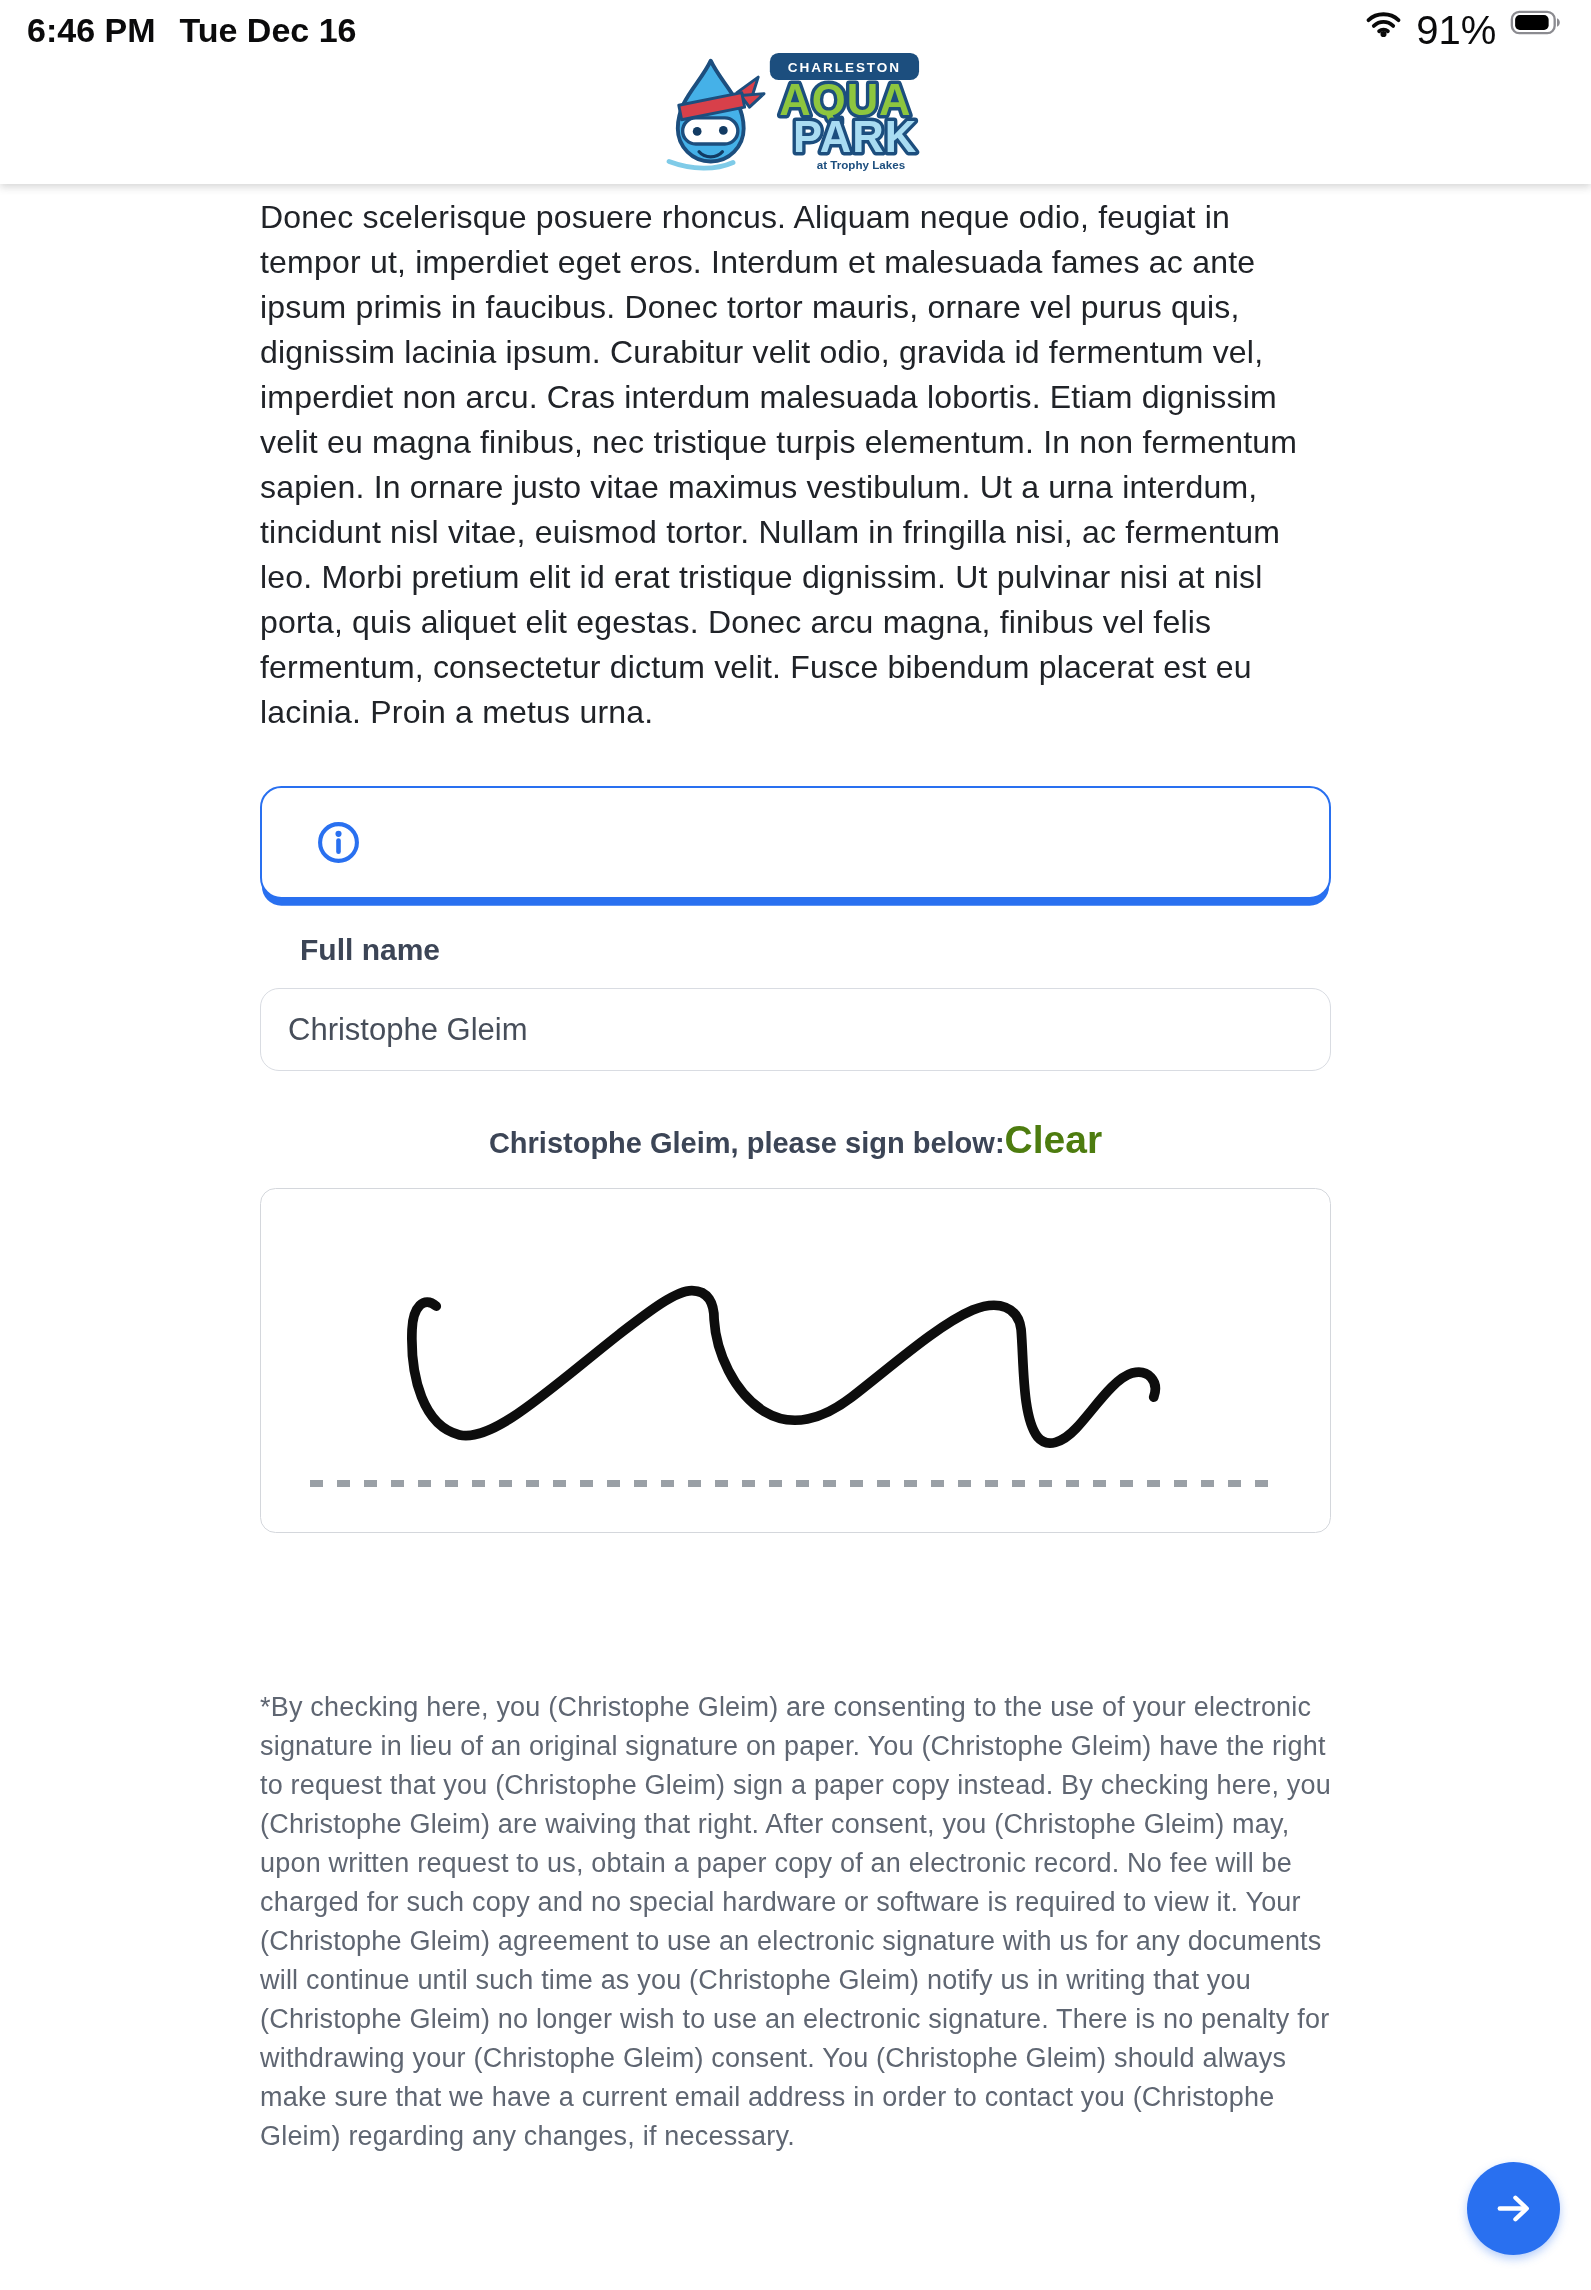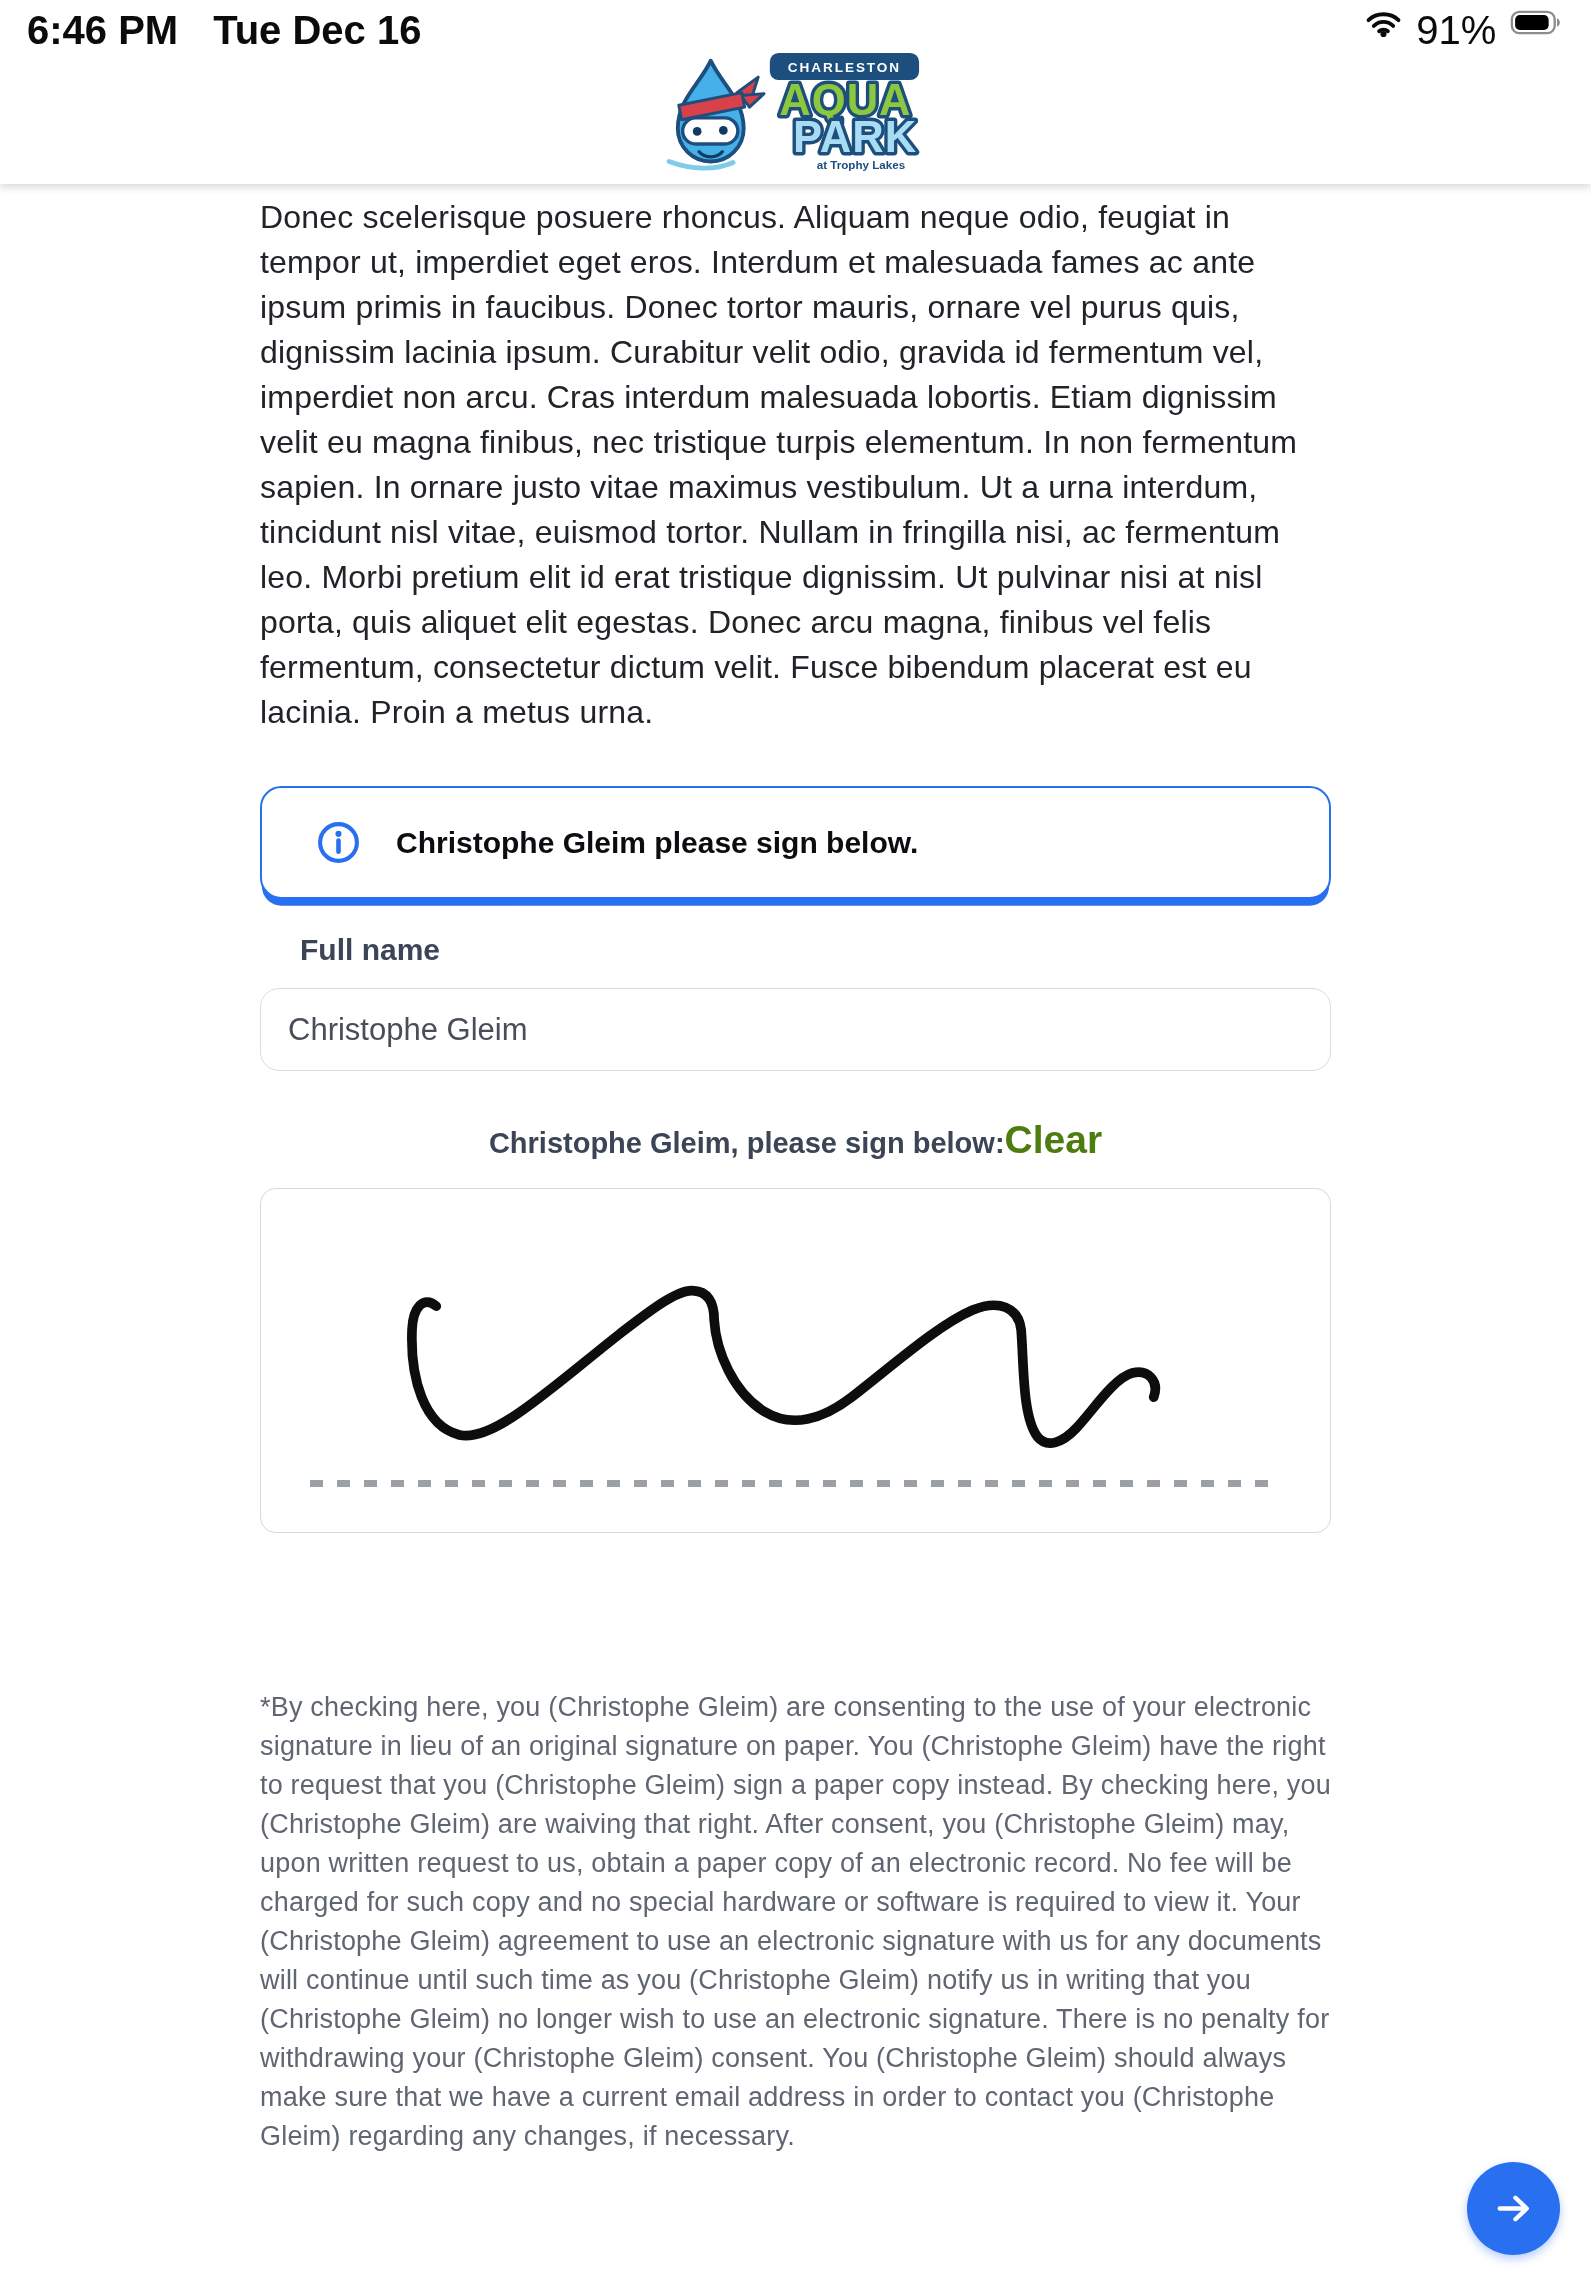--- a/index.html
+++ b/index.html
@@ -3,21 +3,21 @@
 <meta charset="utf-8">
 <style>
   html,body{margin:0;padding:0;background:#fff;}
   .screen{
     position:relative;width:1591px;height:2290px;overflow:hidden;background:#ffffff;
     font-family:"Liberation Sans",sans-serif;color:#202328;
   }
   
   .status-bar{position:absolute;top:0;left:0;right:0;height:60px;z-index:30;
     display:flex;align-items:center;justify-content:space-between;padding:0 27px;box-sizing:border-box;}
-  .status-left{display:flex;align-items:baseline;gap:35px;font-size:40px;font-weight:600;color:#0b0b0c;}
+  .status-left{display:flex;align-items:baseline;gap:24px;font-size:34px;font-weight:600;color:#0b0b0c;}
   .status-right{display:flex;align-items:flex-start;gap:13.6px;font-size:40px;font-weight:500;color:#0b0b0c;}
   
   .header{position:absolute;top:0;left:0;right:0;height:184px;background:#ffffff;z-index:20;
     box-shadow:0 2.9px 7.8px rgba(70,70,70,.22);}
   .logo{position:absolute;left:50%;top:49px;transform:translateX(-50%);}
   
   .waiver-text{position:absolute;left:260px;top:163px;width:1071px;z-index:1;
     font-size:32px;line-height:45px;color:#202328;letter-spacing:0.2px;}
   
   .info-banner{position:absolute;left:260px;top:786px;width:1071px;height:113px;box-sizing:border-box;
@@ -107,21 +107,20 @@
       </svg>
     </div>
   </div>
 
   <div class="info-banner">
     <svg width="45" height="45" viewBox="0 0 44 44">
       <circle cx="22" cy="22" r="18" fill="none" stroke="#2970F0" stroke-width="4"></circle>
       <circle cx="22" cy="13.5" r="3" fill="#2970F0"></circle>
       <path d="M22,20 L22,31" stroke="#2970F0" stroke-width="4.5" stroke-linecap="round"></path>
     </svg>
-    <span class="msg">Christophe Gleim please sign below.</span>
   </div>
 
   <div class="field-label">Full name</div>
   <input class="text-input" type="text" value="Christophe Gleim" style="">
 
   <div class="sign-row">
     <span class="prompt">Christophe Gleim, please sign below:</span>
     <button class="clear-btn">Clear</button>
   </div>
 

